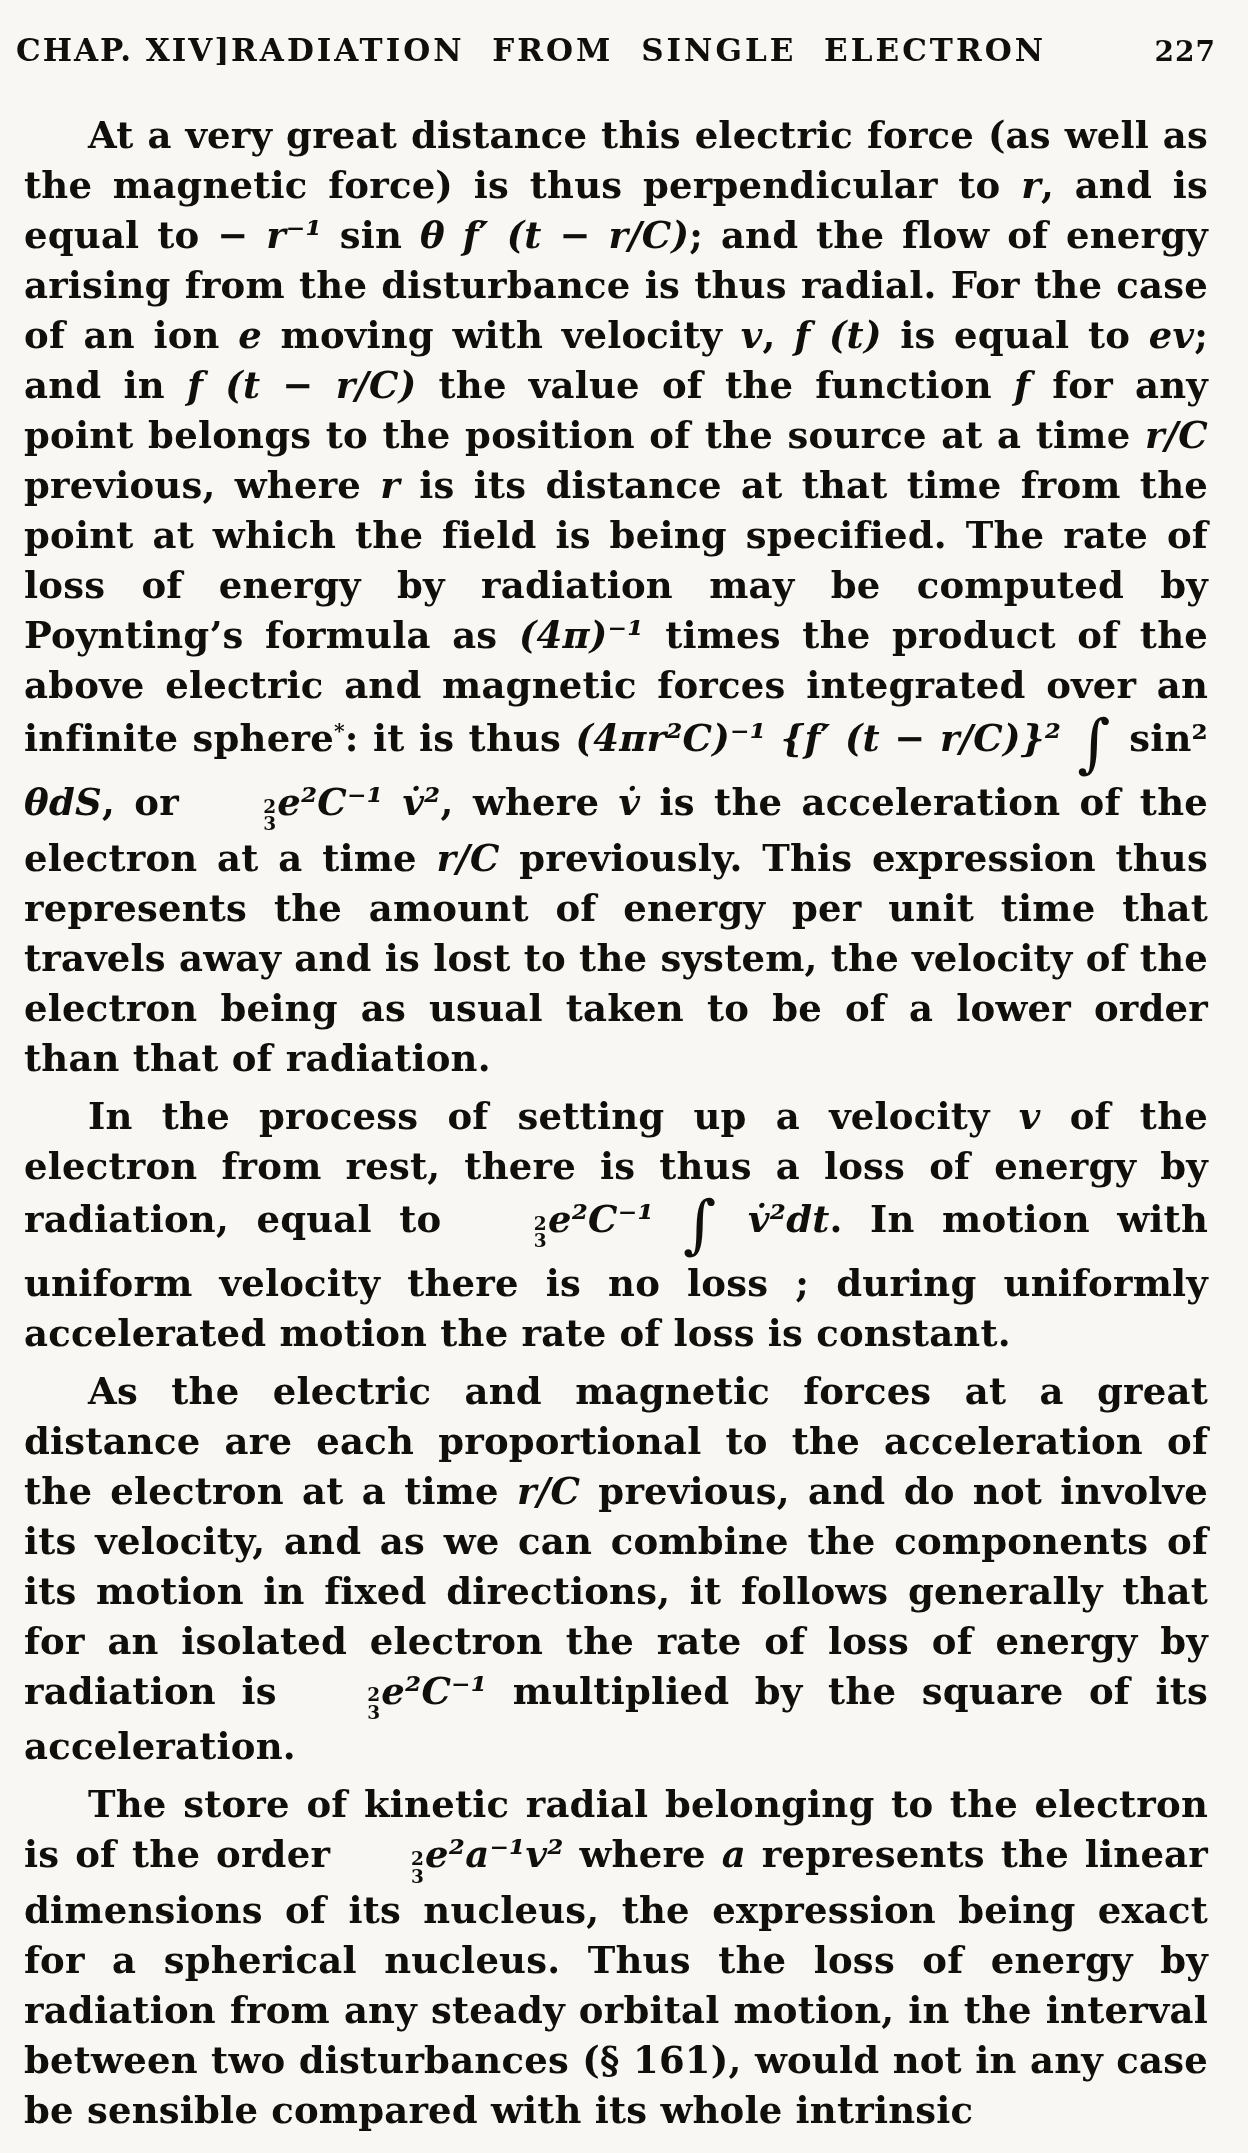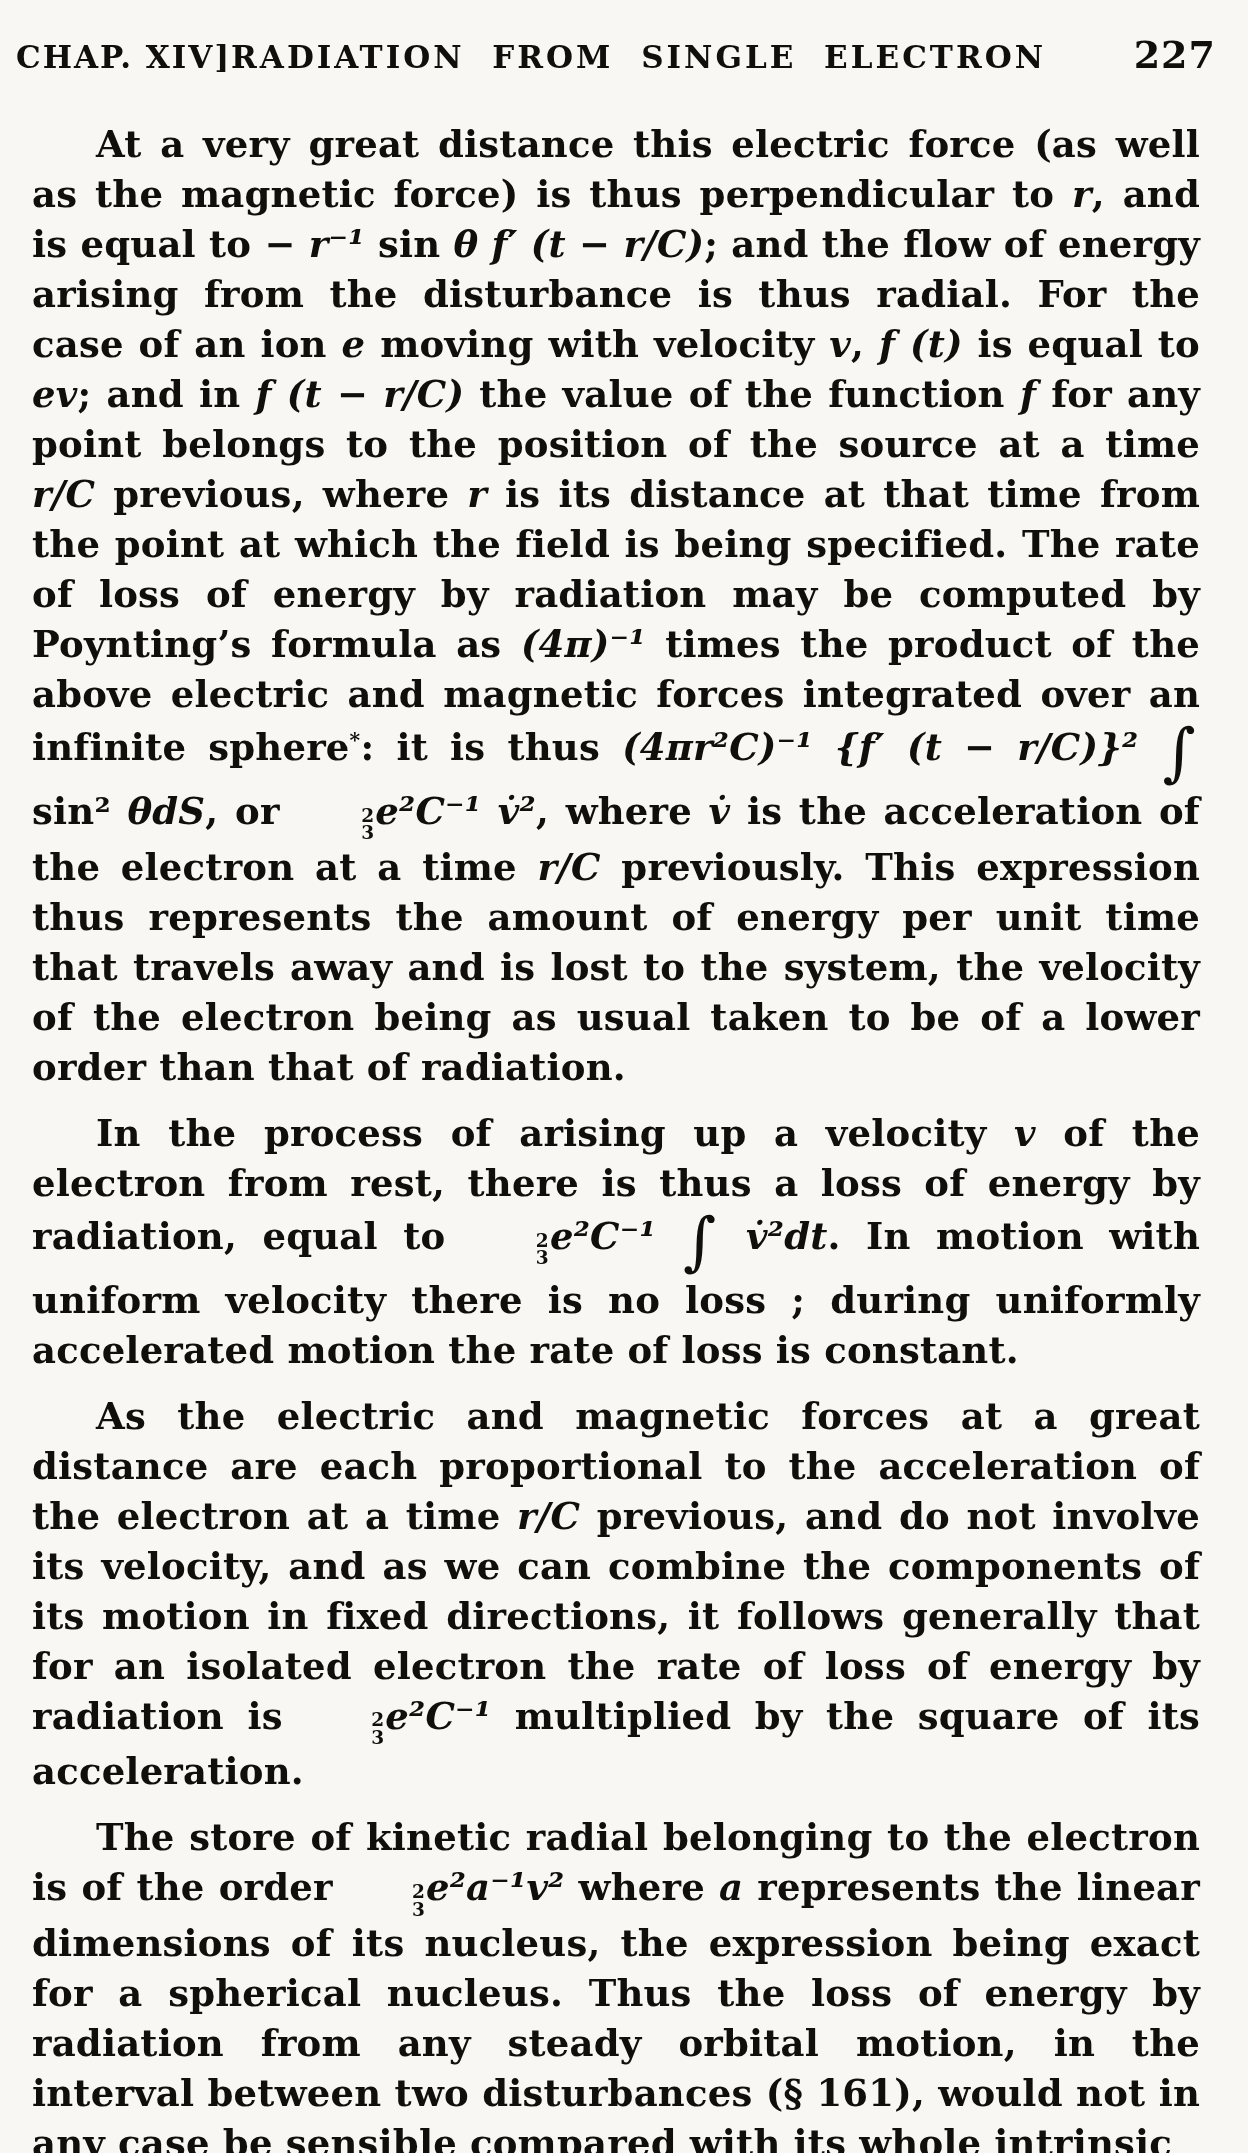--- a/index.html
+++ b/index.html
@@ -34,32 +34,32 @@
     white-space:nowrap;
   }
   .running-title{
     flex:1;
     text-align:left;
     letter-spacing:3px;
     word-spacing:14px;
     white-space:nowrap;
   }
   .page-number{
-    font-size:38px;
+    font-size:28px;
     letter-spacing:1px;
   }
   .page-body{
     margin-top:42px;
     font-size:37px;
     line-height:50px;
     text-align:justify;
     letter-spacing:0.2px;
   }
   .page-body p{
-    margin:16px;
+    margin:8px;
     text-indent:64px;
   }
   .t{font-style:normal;}
   .m{font-style:italic;}
   .sup{
     vertical-align:super;
     font-size:0.55em;
     line-height:0;
   }
   .int{
@@ -91,21 +91,21 @@
     <span class="chapter-label">CHAP. XIV]</span>
     <span class="running-title">RADIATION FROM SINGLE ELECTRON</span>
     <span class="page-number">227</span>
   </header>
 
   <main class="page-body" id="paragraphs">
       <p><span class="t">At a very great distance this electric force (as well as the magnetic force) is thus perpendicular to </span><span class="m">r</span><span class="t">, and is equal to </span><span class="m">− r⁻¹</span><span class="t"> sin </span><span class="m">θ f′ (t − r/C)</span><span class="t">; and the flow of energy arising from the disturbance is thus radial. For the case of an ion </span><span class="m">e</span><span class="t"> moving with velocity </span><span class="m">v</span><span class="t">, </span><span class="m">f (t)</span><span class="t"> is equal to </span><span class="m">ev</span><span class="t">; and in </span><span class="m">f (t − r/C)</span><span class="t"> the value of the function </span><span class="m">f</span><span class="t"> for any point belongs to the position of the source at a time </span><span class="m">r/C</span><span class="t"> previous, where </span><span class="m">r</span><span class="t"> is its distance at that time from the point at which the field is being specified. The rate of loss of energy by radiation may be computed by Poynting’s formula as </span><span class="m">(4π)⁻¹</span><span class="t"> times the product of the above electric and magnetic forces integrated over an infinite sphere</span><span class="sup">*</span><span class="t">: it is thus </span><span class="m">(4πr²C)⁻¹ {f′ (t − r/C)}² </span><span class="int">∫</span><span class="t"> sin² </span><span class="m">θdS</span><span class="t">, or </span><span class="frac">
           <span>2</span>
           <span>3</span>
         </span><span class="m">e²C⁻¹ v̇²</span><span class="t">, where </span><span class="m">v̇</span><span class="t"> is the acceleration of the electron at a time </span><span class="m">r/C</span><span class="t"> previously. This expression thus represents the amount of energy per unit time that travels away and is lost to the system, the velocity of the electron being as usual taken to be of a lower order than that of radiation.</span></p>
-      <p><span class="t">In the process of arising up a velocity </span><span class="m">v</span><span class="t"> of the electron from rest, there is thus a loss of energy by radiation, equal to </span><span class="frac">
+      <p><span class="t">In the process of setting up a velocity </span><span class="m">v</span><span class="t"> of the electron from rest, there is thus a loss of energy by radiation, equal to </span><span class="frac">
           <span>2</span>
           <span>3</span>
         </span><span class="m">e²C⁻¹ </span><span class="int">∫</span><span class="m"> v̇²dt</span><span class="t">. In motion with uniform velocity there is no loss ; during uniformly accelerated motion the rate of loss is constant.</span></p>
       <p><span class="t">As the electric and magnetic forces at a great distance are each proportional to the acceleration of the electron at a time </span><span class="m">r/C</span><span class="t"> previous, and do not involve its velocity, and as we can combine the components of its motion in fixed directions, it follows generally that for an isolated electron the rate of loss of energy by radiation is </span><span class="frac">
           <span>2</span>
           <span>3</span>
         </span><span class="m">e²C⁻¹</span><span class="t"> multiplied by the square of its acceleration.</span></p>
       <p><span class="t">The store of kinetic radial belonging to the electron is of the order </span><span class="frac">
           <span>2</span>
           <span>3</span>

